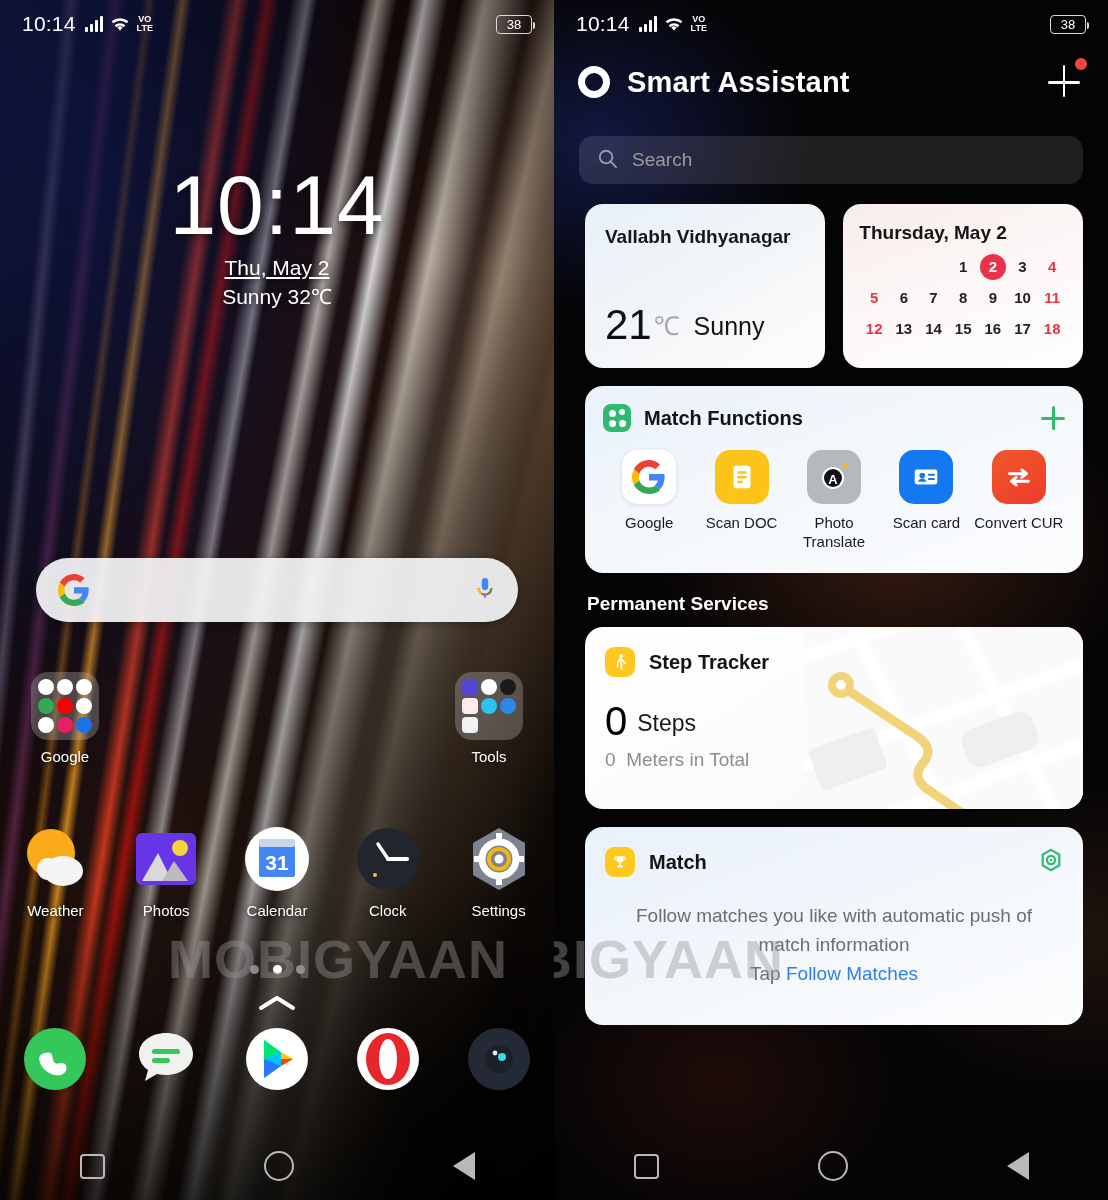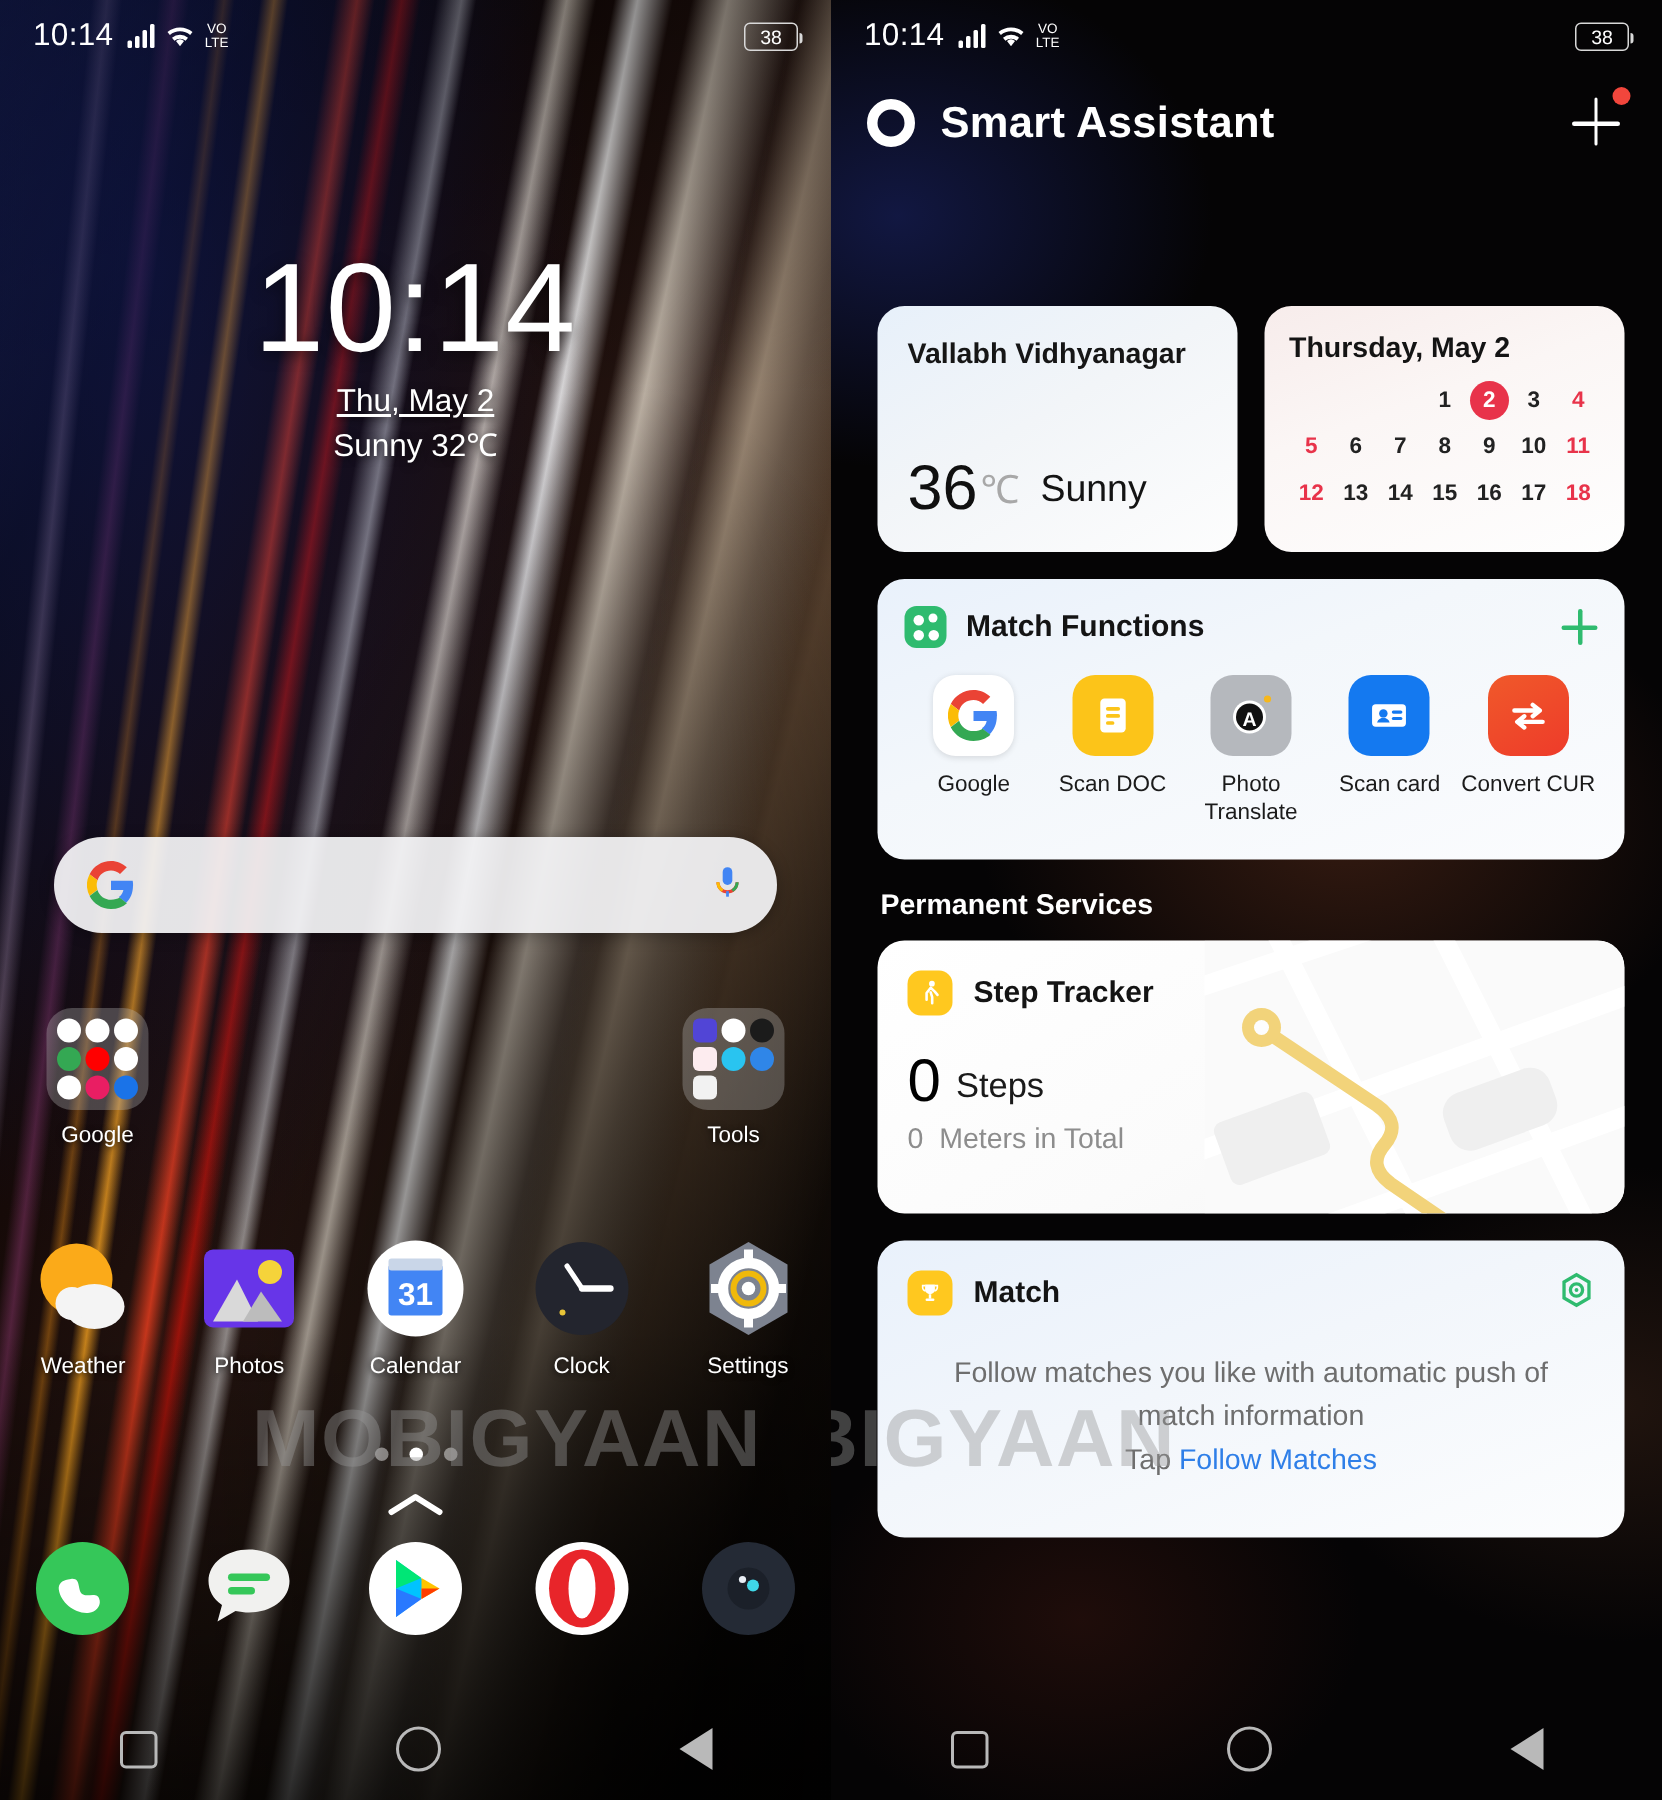--- a/index.html
+++ b/index.html
@@ -12,21 +12,21 @@
   .statusbar { position:absolute; top:0; left:0; width:100%; height:48px;
                display:flex; align-items:center; padding:0 22px; z-index:30; }
   .sb-time { color:#fff; font-size:21px; letter-spacing:.2px; }
   .sb-icons { display:flex; align-items:center; gap:7px; margin-left:9px; }
   .bars { display:flex; align-items:flex-end; gap:2px; height:16px; }
   .bars i { display:block; width:3px; background:#fff; border-radius:1px; }
   .bars i:nth-child(1){height:5px}.bars i:nth-child(2){height:8px}
   .bars i:nth-child(3){height:12px}.bars i:nth-child(4){height:16px}
   .wifi { width:20px; height:15px; position:relative; }
   .wifi svg { width:20px; height:15px; display:block; }
-  .volte { color:#fff; font-size:9px; line-height:9px; text-align:center; font-weight:400; }
+  .volte { color:#fff; font-size:9px; line-height:9px; text-align:center; font-weight:700; }
   .sb-spacer { flex:1; }
   .batt { border:1.6px solid #d9d9d9; border-radius:4px; padding:1px 5px;
           color:#fff; font-size:13px; position:relative; min-width:36px; text-align:center;}
   .batt::after { content:""; position:absolute; right:-4px; top:6px; width:2px; height:7px;
                  background:#d9d9d9; border-radius:0 2px 2px 0; }
 
   
   .wallpaper { position:absolute; inset:0;
      background:
       linear-gradient(100deg, rgba(255,255,255,0) 38%, rgba(255,255,255,.55) 40.2%, rgba(255,255,255,0) 41.5%),
@@ -436,28 +436,37 @@
     <div class="ahead">
       <span class="alogo"></span>
       <span class="atitle">Smart Assistant</span>
       <span class="plus">
         <i class="h"></i>
           <i class="v"></i>
         <i class="badge"></i>
       </span>
     </div>
 
+    <div class="asearch">
+      <span>
+        <svg viewBox="0 0 22 22" width="21" height="21">
+            <circle cx="9.5" cy="9.5" r="6.6" fill="none" stroke="#9b9ba1" stroke-width="2"></circle>
+            <path d="M14.6 14.6 L20 20" stroke="#9b9ba1" stroke-width="2" stroke-linecap="round"></path>
+          </svg>
+      </span>
+      <span class="ph">Search</span>
+    </div>
 
     <div class="cards">
 
       <div class="row2">
         <div class="wcard">
           <div class="wcity">Vallabh Vidhyanagar</div>
           <div class="wrow">
-            <span class="wtemp">36</span>
+            <span class="wtemp">21</span>
             <span class="wunit">℃</span>
             <span class="wdesc">Sunny</span>
           </div>
         </div>
 
         <div class="ccard">
           <div class="cdate">Thursday, May 2</div>
           <div class="cgrid" id="cal-grid">
               <span></span>
               <span></span>

